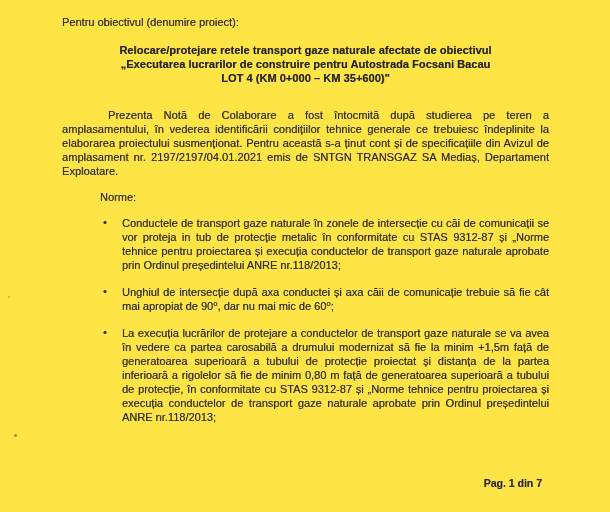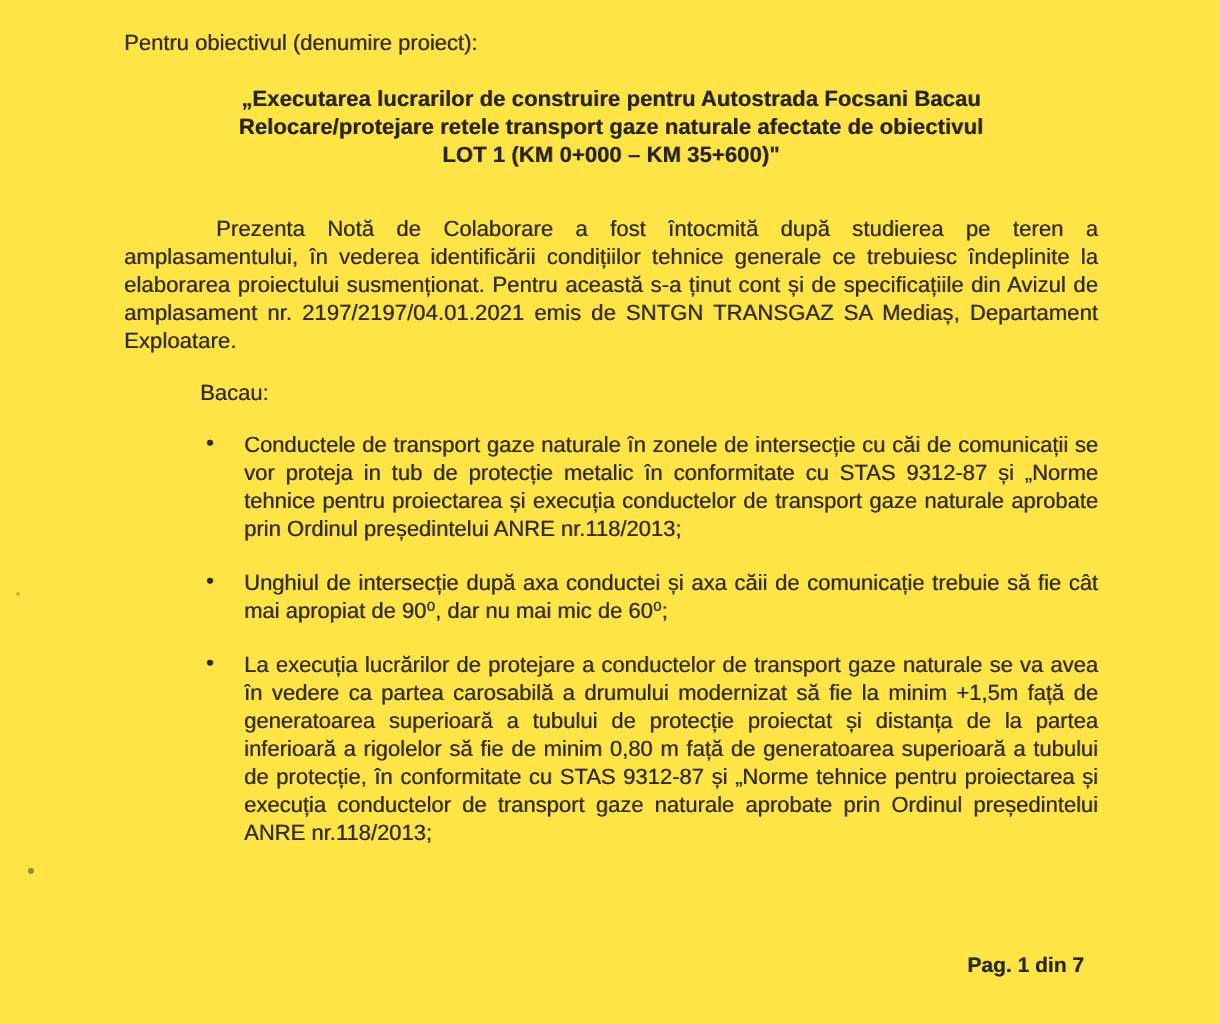--- a/index.html
+++ b/index.html
@@ -63,28 +63,28 @@
 </style>
 </head>
 <body>
 
 <div class="doc">
   <div class="content">
 
     <p class="intro">Pentru obiectivul (denumire proiect):</p>
 
     <div class="title">
+      <div>Relocare/protejare retele transport gaze naturale afectate de obiectivul</div>
       <div>„Executarea lucrarilor de construire pentru Autostrada Focsani Bacau</div>
-      <div>Relocare/protejare retele transport gaze naturale afectate de obiectivul</div>
-      <div>LOT 1 (KM 0+000 – KM 35+600)"</div>
+      <div>LOT 4 (KM 0+000 – KM 35+600)"</div>
     </div>
 
     <p class="para first">Prezenta Notă de Colaborare a fost întocmită după studierea pe teren a amplasamentului, în vederea identificării condițiilor tehnice generale ce trebuiesc îndeplinite la elaborarea proiectului susmenționat. Pentru această s-a ținut cont și de specificațiile din Avizul de amplasament nr. 2197/2197/04.01.2021 emis de SNTGN TRANSGAZ SA Mediaș, Departament Exploatare.</p>
 
-    <p class="note">Bacau:</p>
+    <p class="note">Norme:</p>
 
     <ul class="bullets">
       <li>
         <span class="marker">•</span>
         <span>Conductele de transport gaze naturale în zonele de intersecție cu căi de comunicații se vor proteja in tub de protecție metalic în conformitate cu STAS 9312-87 și „Norme tehnice pentru proiectarea și execuția conductelor de transport gaze naturale  aprobate prin Ordinul președintelui ANRE nr.118/2013;</span>
       </li>
       <li>
         <span class="marker">•</span>
         <span>Unghiul de intersecție după axa conductei și axa căii de comunicație trebuie să fie cât mai apropiat de 90⁰, dar nu mai mic de 60⁰;</span>
       </li>

